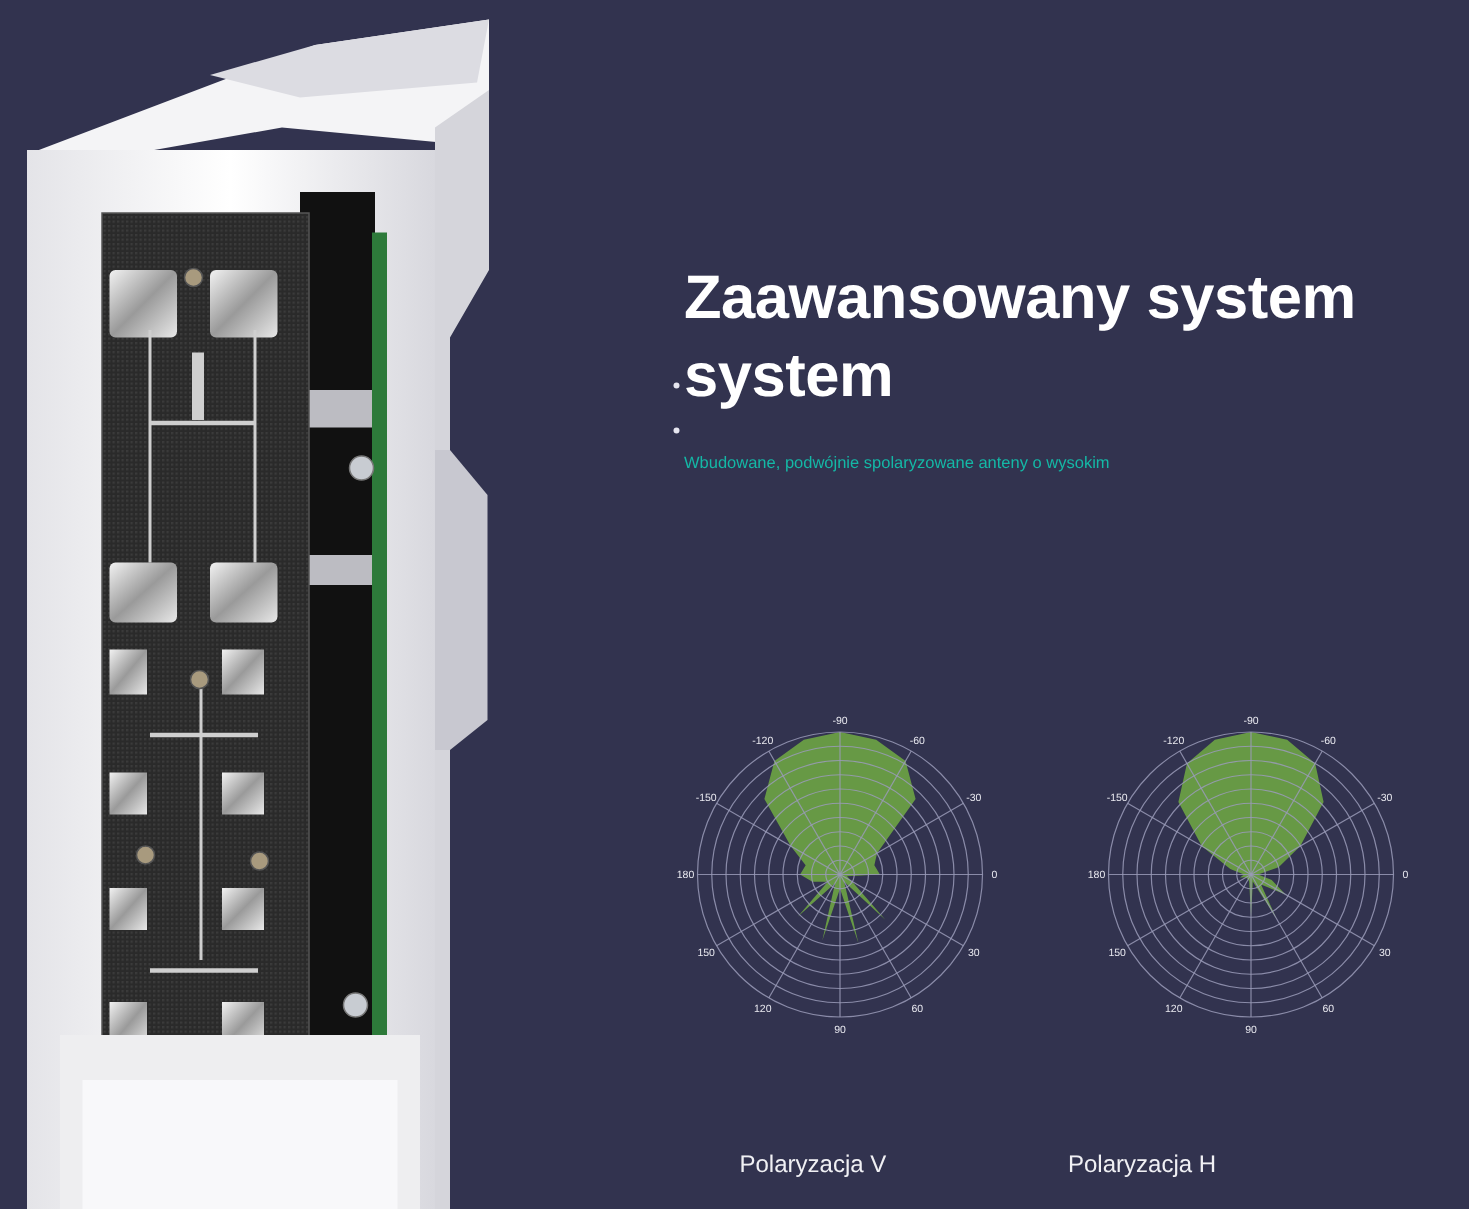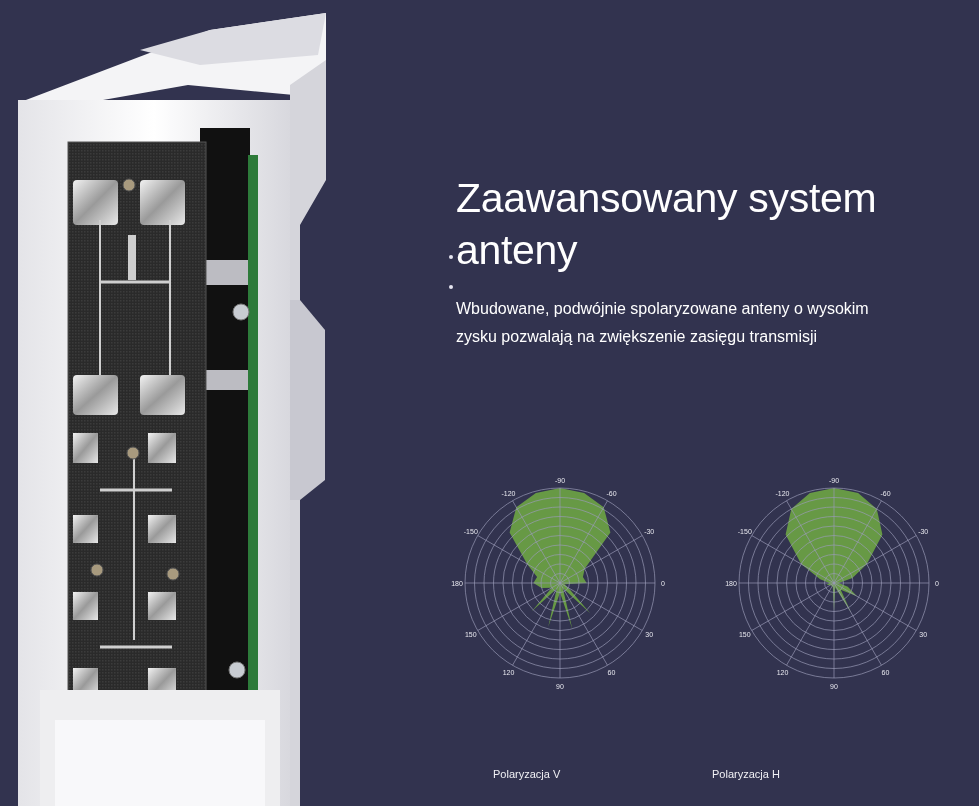--- a/index.html
+++ b/index.html
@@ -5,31 +5,31 @@
   html, body { margin: 0; padding: 0; }
   body {
     width: 979px; height: 806px; overflow: hidden;
     background: #32334f;
     font-family: "Liberation Sans", "DejaVu Sans", sans-serif;
     position: relative;
   }
   .product { position: absolute; left: 0; top: 0; width: 345px; height: 806px; }
   .headline {
     position: absolute; left: 456px; top: 172px;
-    color: #ffffff; font-size: 41px; font-weight: 400; line-height: 52px;
+    color: #ffffff; font-size: 41px; font-weight: 700; line-height: 52px;
     letter-spacing: -0.3px; width: 470px; margin: 0;
   }
   .dot { position: absolute; width: 4px; height: 4px; border-radius: 50%; background: #e6e6f0; }
   .desc {
     position: absolute; left: 456px; top: 295px;
-    color: #ffffff; font-size: 16px; line-height: 28px; width: 480px; margin: 0;
+    color: #14b8a6; font-size: 11px; line-height: 28px; width: 480px; margin: 0;
   }
   .polar { position: absolute; }
   .polar svg { display: block; }
-  .caption { position: absolute; top: 768px; color: #f0f0f4; font-size: 11px; }
+  .caption { position: absolute; top: 768px; color: #f0f0f4; font-size: 16px; }
   .tick { font-size: 7px; fill: #e8e8ef; font-family: "Liberation Sans", sans-serif; }
 </style>
 </head>
 <body>
 
 <div class="product">
   <svg width="345" height="806" viewBox="0 0 345 806">
     <defs>
       <pattern id="carbon" width="3" height="3" patternUnits="userSpaceOnUse">
         <rect width="3" height="3" fill="#2a2a2a"></rect>
@@ -90,28 +90,28 @@
     <circle cx="241" cy="312" r="8" fill="#c8ccd2" stroke="#777"></circle>
     <circle cx="237" cy="670" r="8" fill="#c8ccd2" stroke="#777"></circle>
 
     <rect x="40" y="690" width="240" height="116" fill="#eeeef0"></rect>
     <rect x="55" y="720" width="210" height="86" fill="#f8f8fa"></rect>
   </svg>
 </div>
 
 <h1 class="headline">
   <span>Zaawansowany system</span><br>
-  <span>anteny</span>
+  <span>system</span>
 </h1>
 <span class="dot" style="left:449px; top:255px;"></span>
 <span class="dot" style="left:449px; top:285px;"></span>
 
 <p class="desc">
   <span>Wbudowane, podwójnie spolaryzowane anteny o wysokim</span><br>
-  <span>zysku pozwalają na zwiększenie zasięgu transmisji</span><br>
+  <br>
 </p>
 
 <div class="polar" id="chart-v" style="left:440px; top:463px;">
     <svg width="240" height="240" viewBox="0 0 240 240">
       <polygon points="120.0,25.0 144.1,30.1 163.7,44.3 170.4,69.6 144.7,105.8 142.9,113.9 146.6,120.0 124.6,121.2 128.2,124.8 150.2,150.2 122.8,124.9 132.3,165.9 120.0,129.5 108.2,164.0 116.7,125.8 91.8,148.2 111.8,124.8 101.6,124.9 93.4,120.0 97.1,113.9 87.1,101.0 69.6,69.6 76.3,44.3 95.9,30.1" fill="#6a9f45" opacity="0.95"></polygon>
       <circle cx="120" cy="120" r="9.5" fill="none" stroke="#9a9bb8" stroke-width="0.8" opacity="0.85"></circle>
       <circle cx="120" cy="120" r="19.0" fill="none" stroke="#9a9bb8" stroke-width="0.8" opacity="0.85"></circle>
       <circle cx="120" cy="120" r="28.5" fill="none" stroke="#9a9bb8" stroke-width="0.8" opacity="0.85"></circle>
       <circle cx="120" cy="120" r="38.0" fill="none" stroke="#9a9bb8" stroke-width="0.8" opacity="0.85"></circle>
       <circle cx="120" cy="120" r="47.5" fill="none" stroke="#9a9bb8" stroke-width="0.8" opacity="0.85"></circle>

